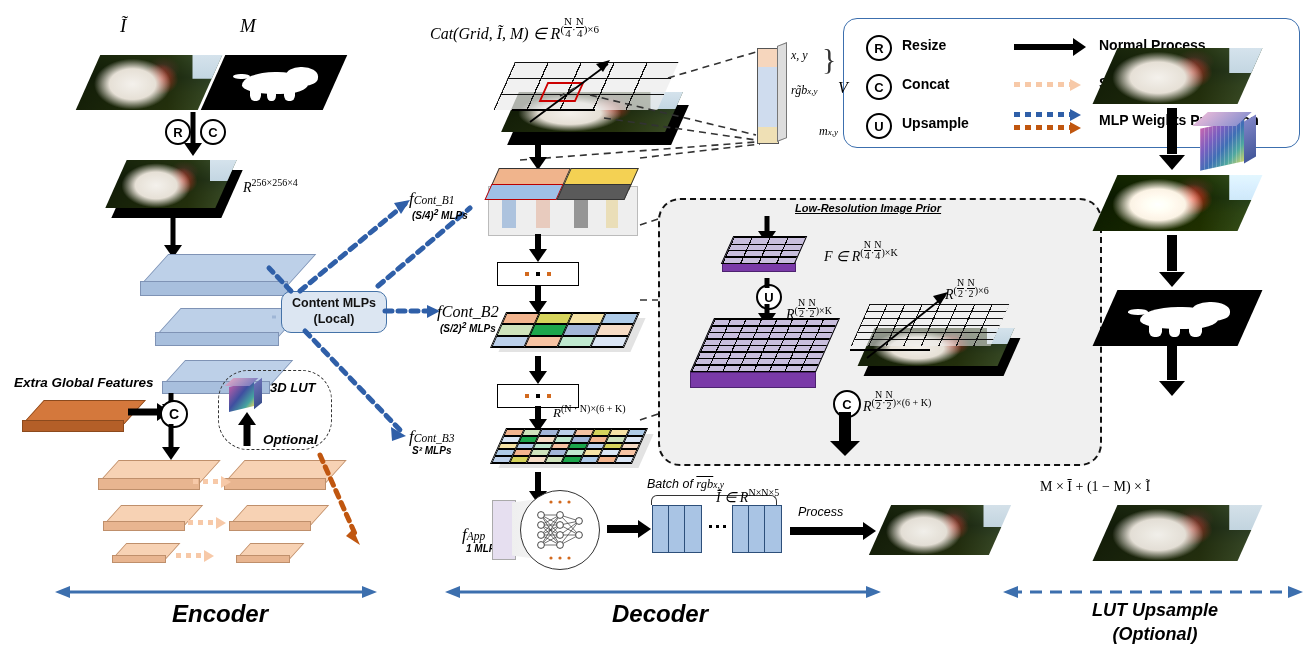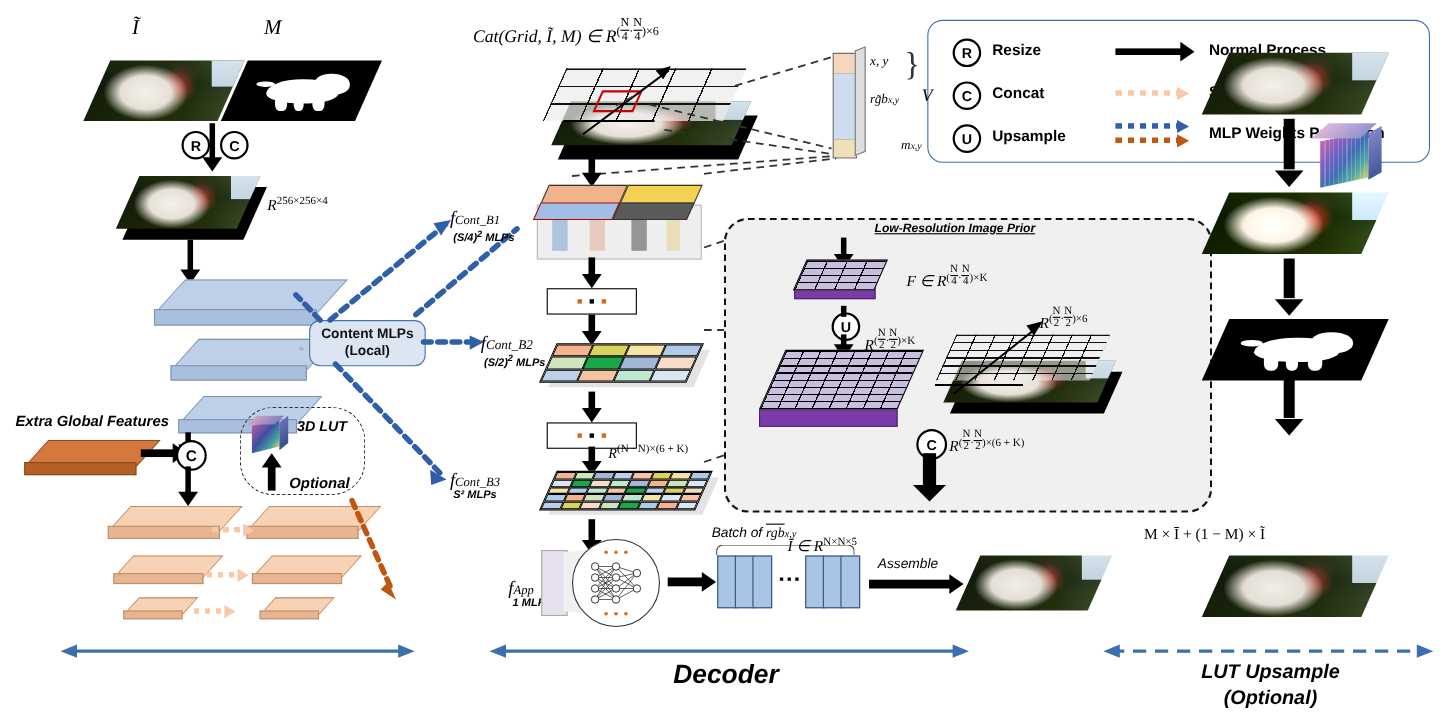--- a/index.html
+++ b/index.html
@@ -295,21 +295,21 @@
   </svg>
 
   <div class="txt" style="left:409px;top:190px;font-size:15px;">
     <span class="mathi" style="font-size:17px;">f</span><span class="mathi" style="font-size:11.5px;">Cont_B1</span>
   </div>
   <div class="txt ital" style="left:412px;top:208px;font-size:10px;font-weight:bold;">
     (<span>S</span>/<span>4</span>)<sup>2</sup><span> MLPs</span>
   </div>
 
   <div class="txt" style="left:437px;top:303px;font-size:15px;">
-    <span class="mathi" style="font-size:17px;">f</span><span class="mathi" style="font-size:12px;">Cont_B2</span>
+    <span class="mathi" style="font-size:17px;">f</span><span class="mathi" style="font-size:16px;">Cont_B2</span>
   </div>
   <div class="txt ital" style="left:440px;top:321px;font-size:10px;font-weight:bold;">
     (<span>S</span>/<span>2</span>)<sup>2</sup><span> MLPs</span>
   </div>
 
   <div class="txt" style="left:409px;top:428px;font-size:15px;">
     <span class="mathi" style="font-size:17px;">f</span><span class="mathi" style="font-size:11.5px;">Cont_B3</span>
   </div>
   <div class="txt ital" style="left:412px;top:446px;font-size:10px;font-weight:bold;">S² MLPs</div>
 
@@ -558,21 +558,21 @@
     <div class="abs" style="left:16px;top:0;width:16px;height:46px;background:#a9c4e4;border:1.3px solid #2d4f7a;"></div>
     <div class="abs" style="left:32px;top:0;width:16px;height:46px;background:#a9c4e4;border:1.3px solid #2d4f7a;"></div>
     <div class="abs" style="left:57px;top:20px;width:3px;height:3px;background:#000;"></div>
     <div class="abs" style="left:64px;top:20px;width:3px;height:3px;background:#000;"></div>
     <div class="abs" style="left:71px;top:20px;width:3px;height:3px;background:#000;"></div>
     <div class="abs" style="left:80px;top:0;width:16px;height:46px;background:#a9c4e4;border:1.3px solid #2d4f7a;"></div>
     <div class="abs" style="left:96px;top:0;width:16px;height:46px;background:#a9c4e4;border:1.3px solid #2d4f7a;"></div>
     <div class="abs" style="left:112px;top:0;width:16px;height:46px;background:#a9c4e4;border:1.3px solid #2d4f7a;"></div>
   </div>
 
-  <div class="txt ital" style="left:798px;top:506px;font-size:12.5px;">Assemble</div>
+  <div class="txt ital" style="left:798px;top:506px;font-size:12.5px;">Process</div>
   <div class="arrowh" style="left:790px;top:522px;width:86px;height:18px;">
     <div class="shaft" style="width:74px;height:8px;"></div>
       <div class="head"></div>
   </div>
 
   <div class="txt serif" style="left:716px;top:488px;font-size:14px;">
     <span class="mathi">Ī ∈ R</span><sup style="font-size:10px;">N×N×5</sup>
   </div>
   <div class="plate" style="left:880px;top:505px;width:120px;height:50px;">
     <div class="photo img-scene harm">
@@ -734,17 +734,18 @@
     </g>
     <g fill="#3c6fae">
       <polygon points="55,12 70,6 70,18"></polygon>
         <polygon points="377,12 362,6 362,18"></polygon>
       <polygon points="445,12 460,6 460,18"></polygon>
         <polygon points="881,12 866,6 866,18"></polygon>
       <polygon points="1003,12 1018,6 1018,18"></polygon>
         <polygon points="1303,12 1288,6 1288,18"></polygon>
     </g>
   </svg>
+  <div class="sectionlbl" style="left:120px;top:600px;width:200px;font-size:24px;">Encoder</div>
   <div class="sectionlbl" style="left:560px;top:600px;width:200px;font-size:24px;">Decoder</div>
   <div class="sectionlbl" style="left:1050px;top:600px;width:210px;font-size:18px;">LUT Upsample</div>
   <div class="sectionlbl" style="left:1050px;top:624px;width:210px;font-size:18px;">(Optional)</div>
 
 </div>
 
 </body></html>

